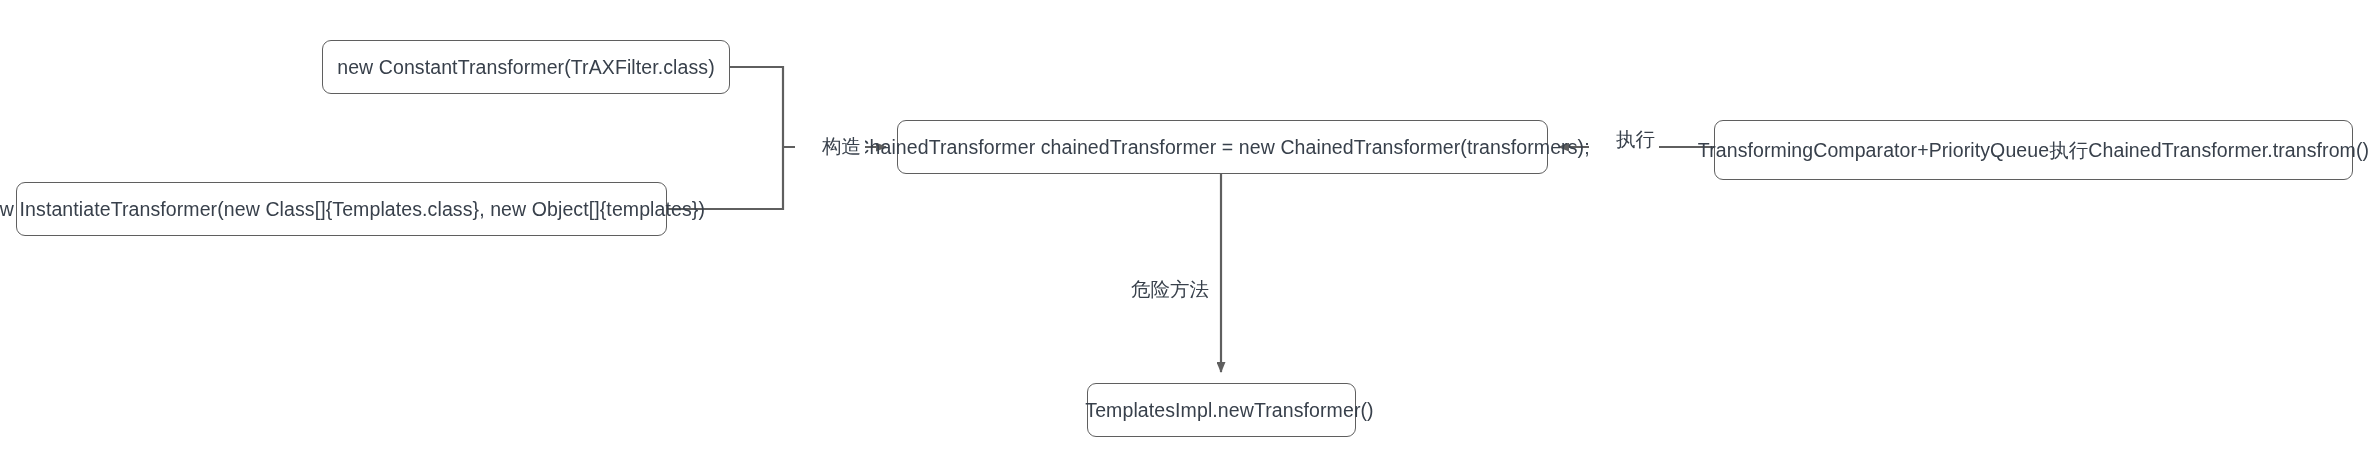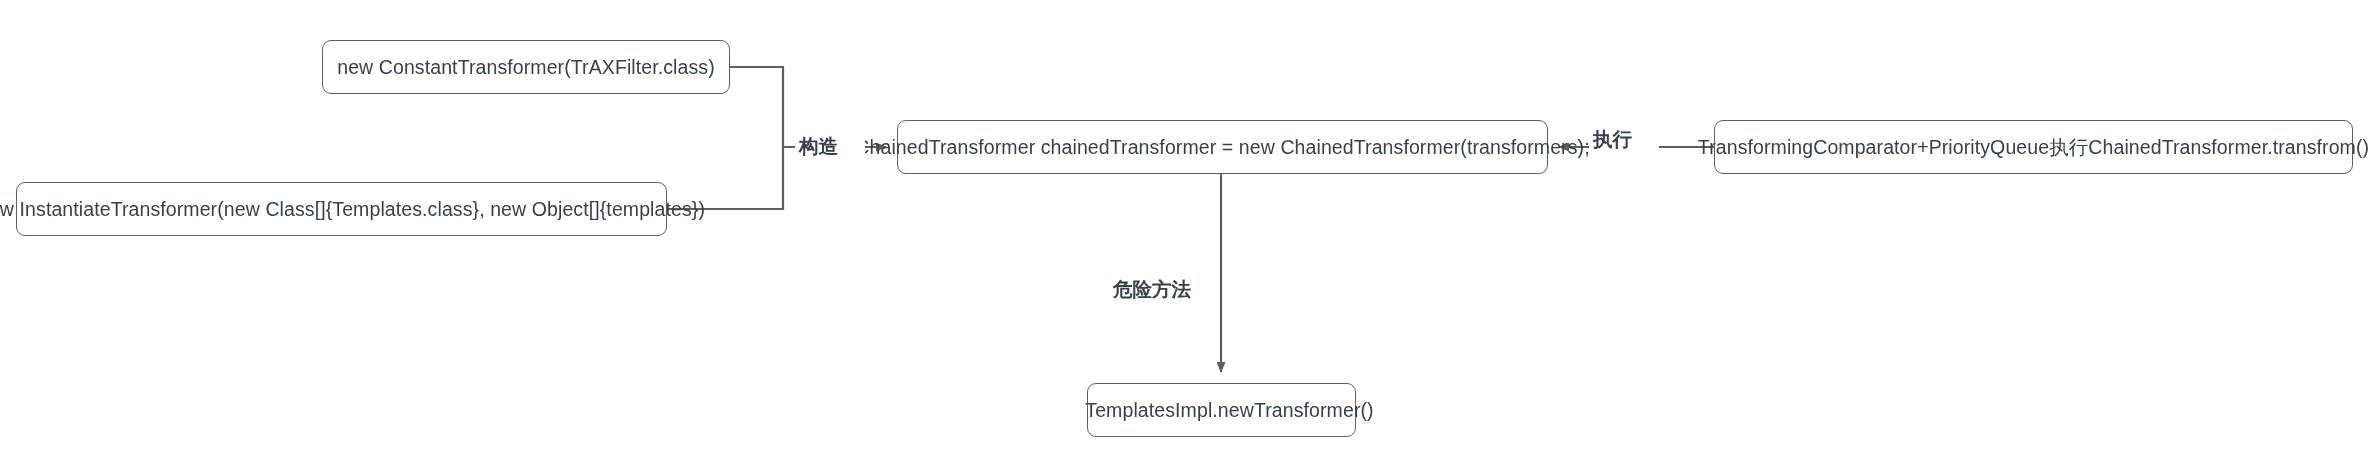--- a/index.html
+++ b/index.html
@@ -46,29 +46,28 @@
     padding: 0 16px;
   }
   .edge-label {
     position: absolute;
     background: #ffffff;
     color: #38404b;
     font-size: 19.5px;
     line-height: 1.2;
     white-space: nowrap;
     padding: 0 4px;
-    text-align: left;
-    font-weight: bold;
+    text-align: right;
   }
 
   
   #node-constant-transformer { left: 322px;  top: 40px;  width: 408px; height: 54px; }
   #node-instantiate-transformer { left: 16px; top: 182px; width: 651px; height: 54px; }
   #node-chained-transformer { left: 897px;  top: 120px; width: 651px; height: 54px; }
-  #node-transforming-comparator { left: 1714px; top: 120px; width: 639px; height: 54px; text-align: right; }
+  #node-transforming-comparator { left: 1714px; top: 120px; width: 639px; height: 60px; text-align: right; }
   #node-templates-impl { left: 1087px; top: 383px; width: 269px; height: 54px; padding-left: 32px; }
 
   
   #edge-label-construct { left: 795px;  top: 135px; width: 62px; }
   #edge-label-execute   { left: 1589px; top: 128px; width: 62px; }
   #edge-label-danger    { left: 1109px; top: 278px; width: 96px; }
 </style>
 </head>
 <body>
 

